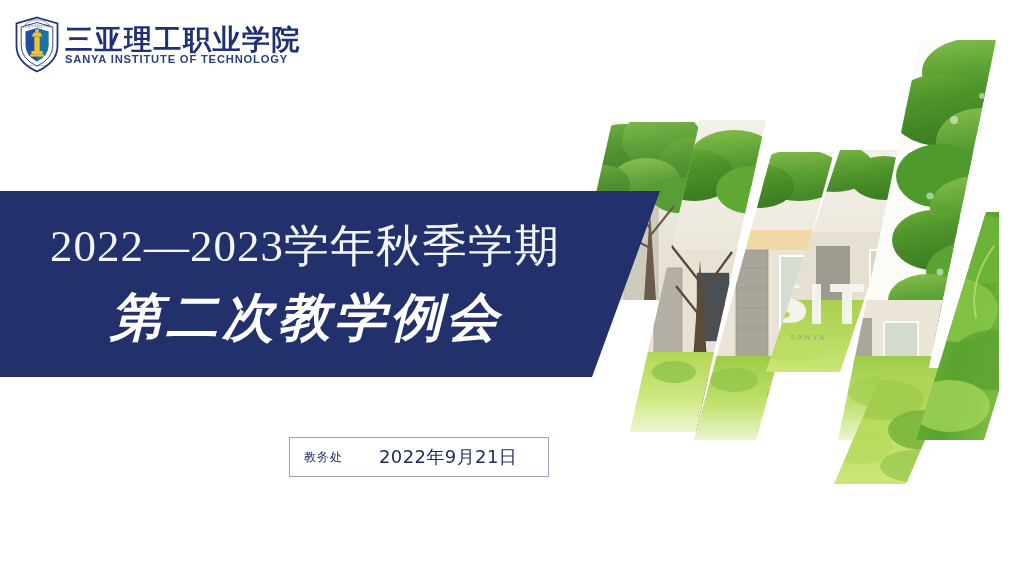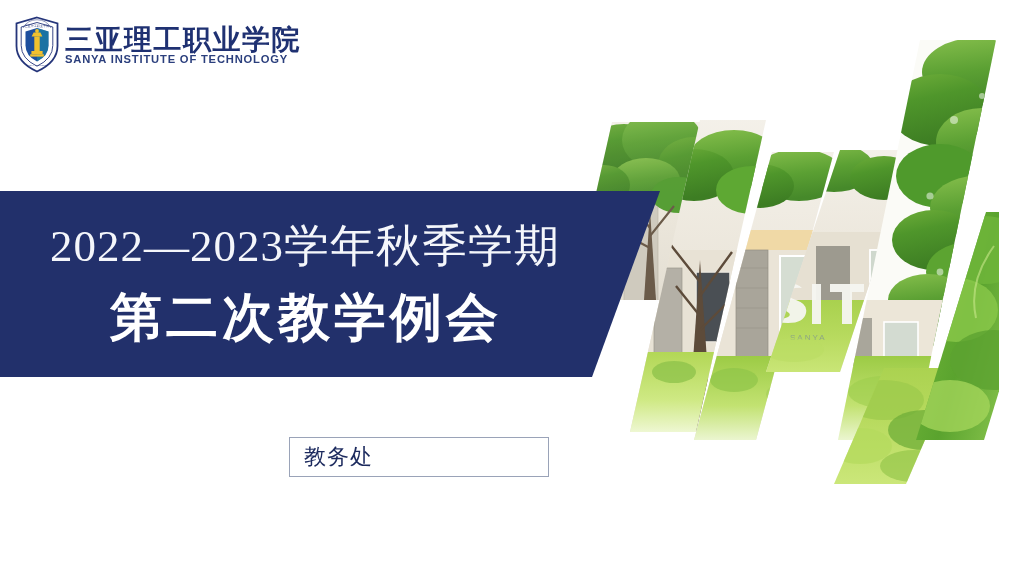--- a/index.html
+++ b/index.html
@@ -107,38 +107,39 @@
   }
   .title-line2 {
     font-family: "Liberation Serif", "DejaVu Serif", serif;
     font-size: 52px;
     font-weight: 700;
     color: #ffffff;
     letter-spacing: 4px;
     white-space: nowrap;
     line-height: 1.12;
     margin-left: -28px;
+    font-style: italic;
   }
 
   
   .info-box {
     position: absolute;
     left: 289px;
     top: 437px;
     width: 258px;
     height: 38px;
     border: 1px solid #9aa3b8;
     background: #ffffff;
     z-index: 30;
     display: flex;
     align-items: center;
   }
   .info-dept {
     font-family: Liberation Sans, sans-serif;
-    font-size: 22px;
+    font-size: 12px;
     color: #1c2a5e;
     margin-left: 14px;
     letter-spacing: 1px;
     white-space: nowrap;
   }
   .info-date {
     font-family: "DejaVu Sans", "Liberation Sans", sans-serif;
     font-size: 18px;
     color: #1c2a5e;
     margin-left: 36px;
@@ -374,15 +375,16 @@
   <div class="title-banner">
     <div class="shape"></div>
     <div class="title-lines">
       <div class="title-line1">2022—2023学年秋季学期</div>
       <div class="title-line2">第二次教学例会</div>
     </div>
   </div>
 
   <div class="info-box">
     <span class="info-dept">教务处</span>
+    <span class="info-date">2022年9月21日</span>
   </div>
 
 </div>
 
 </body></html>

